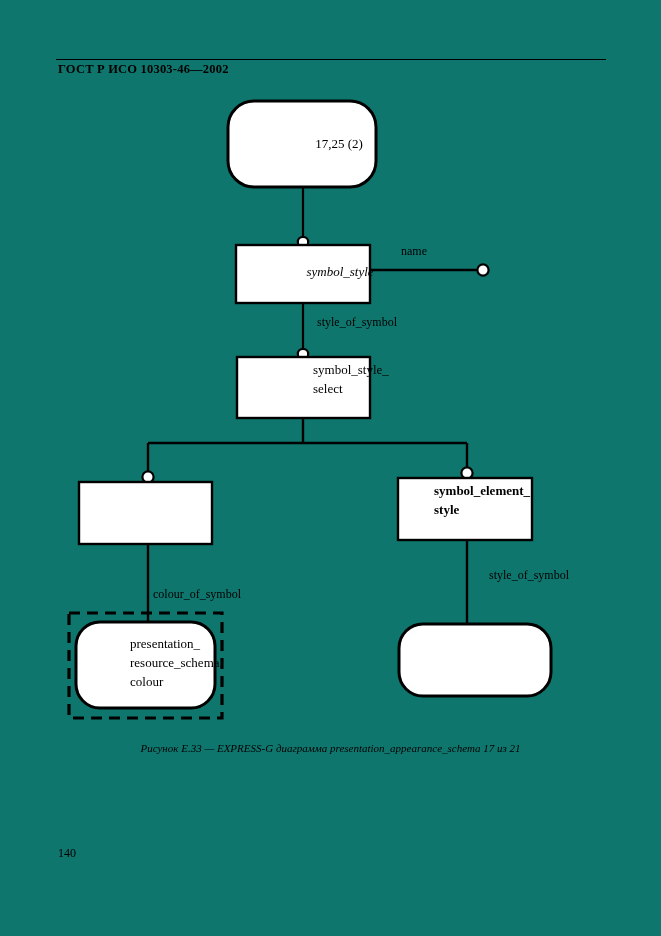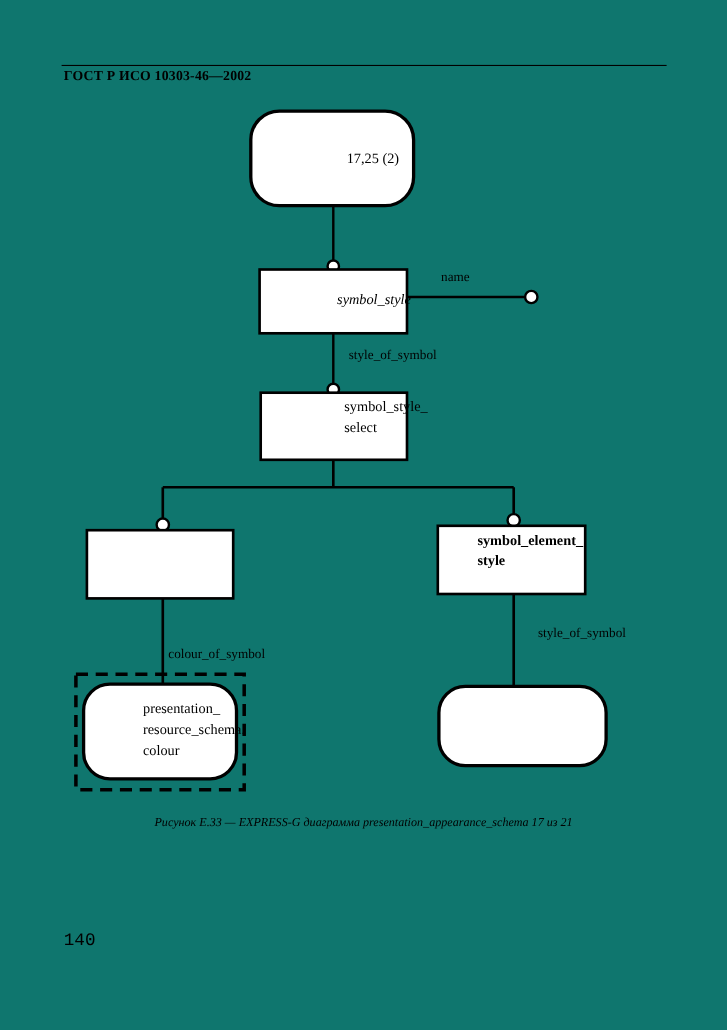--- a/index.html
+++ b/index.html
@@ -80,22 +80,22 @@
     font-family: "Liberation Serif", serif;
     font-size: 11px;
     color: #000000;
     font-style: italic;
   }
   
   .page-number {
     position: absolute;
     left: 58px;
     top: 846px;
-    font-family: Liberation Mono, monospace;
-    font-size: 16px;
+    font-family: Liberation Serif, serif;
+    font-size: 12px;
     color: #000000;
   }
 </style>
 </head>
 <body>
 
 <div id="page">
 
   <div class="header-rule"></div>
   <div class="doc-header">ГОСТ Р ИСО 10303-46—2002</div>

